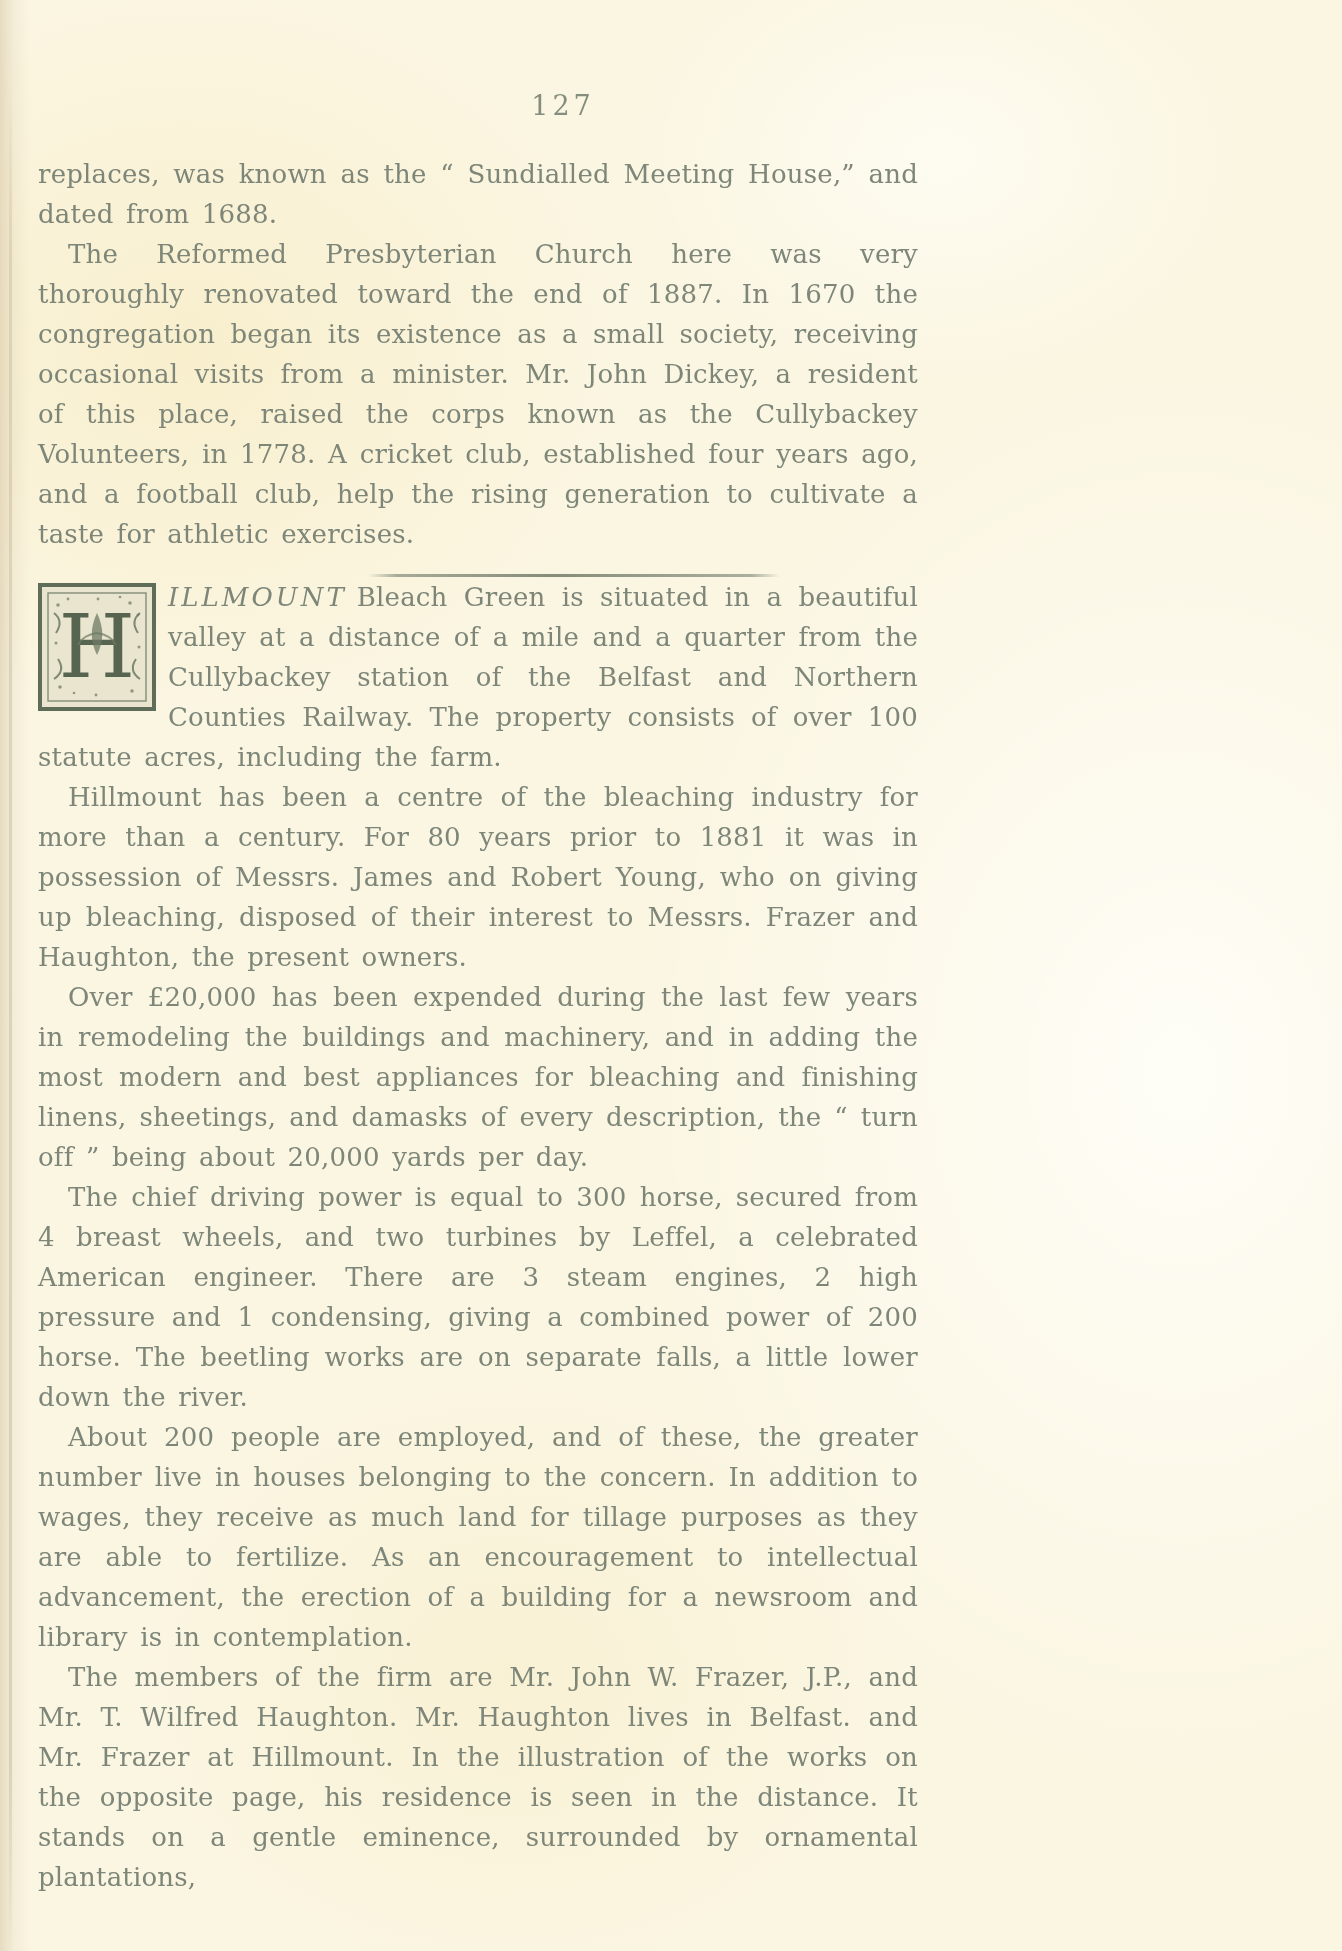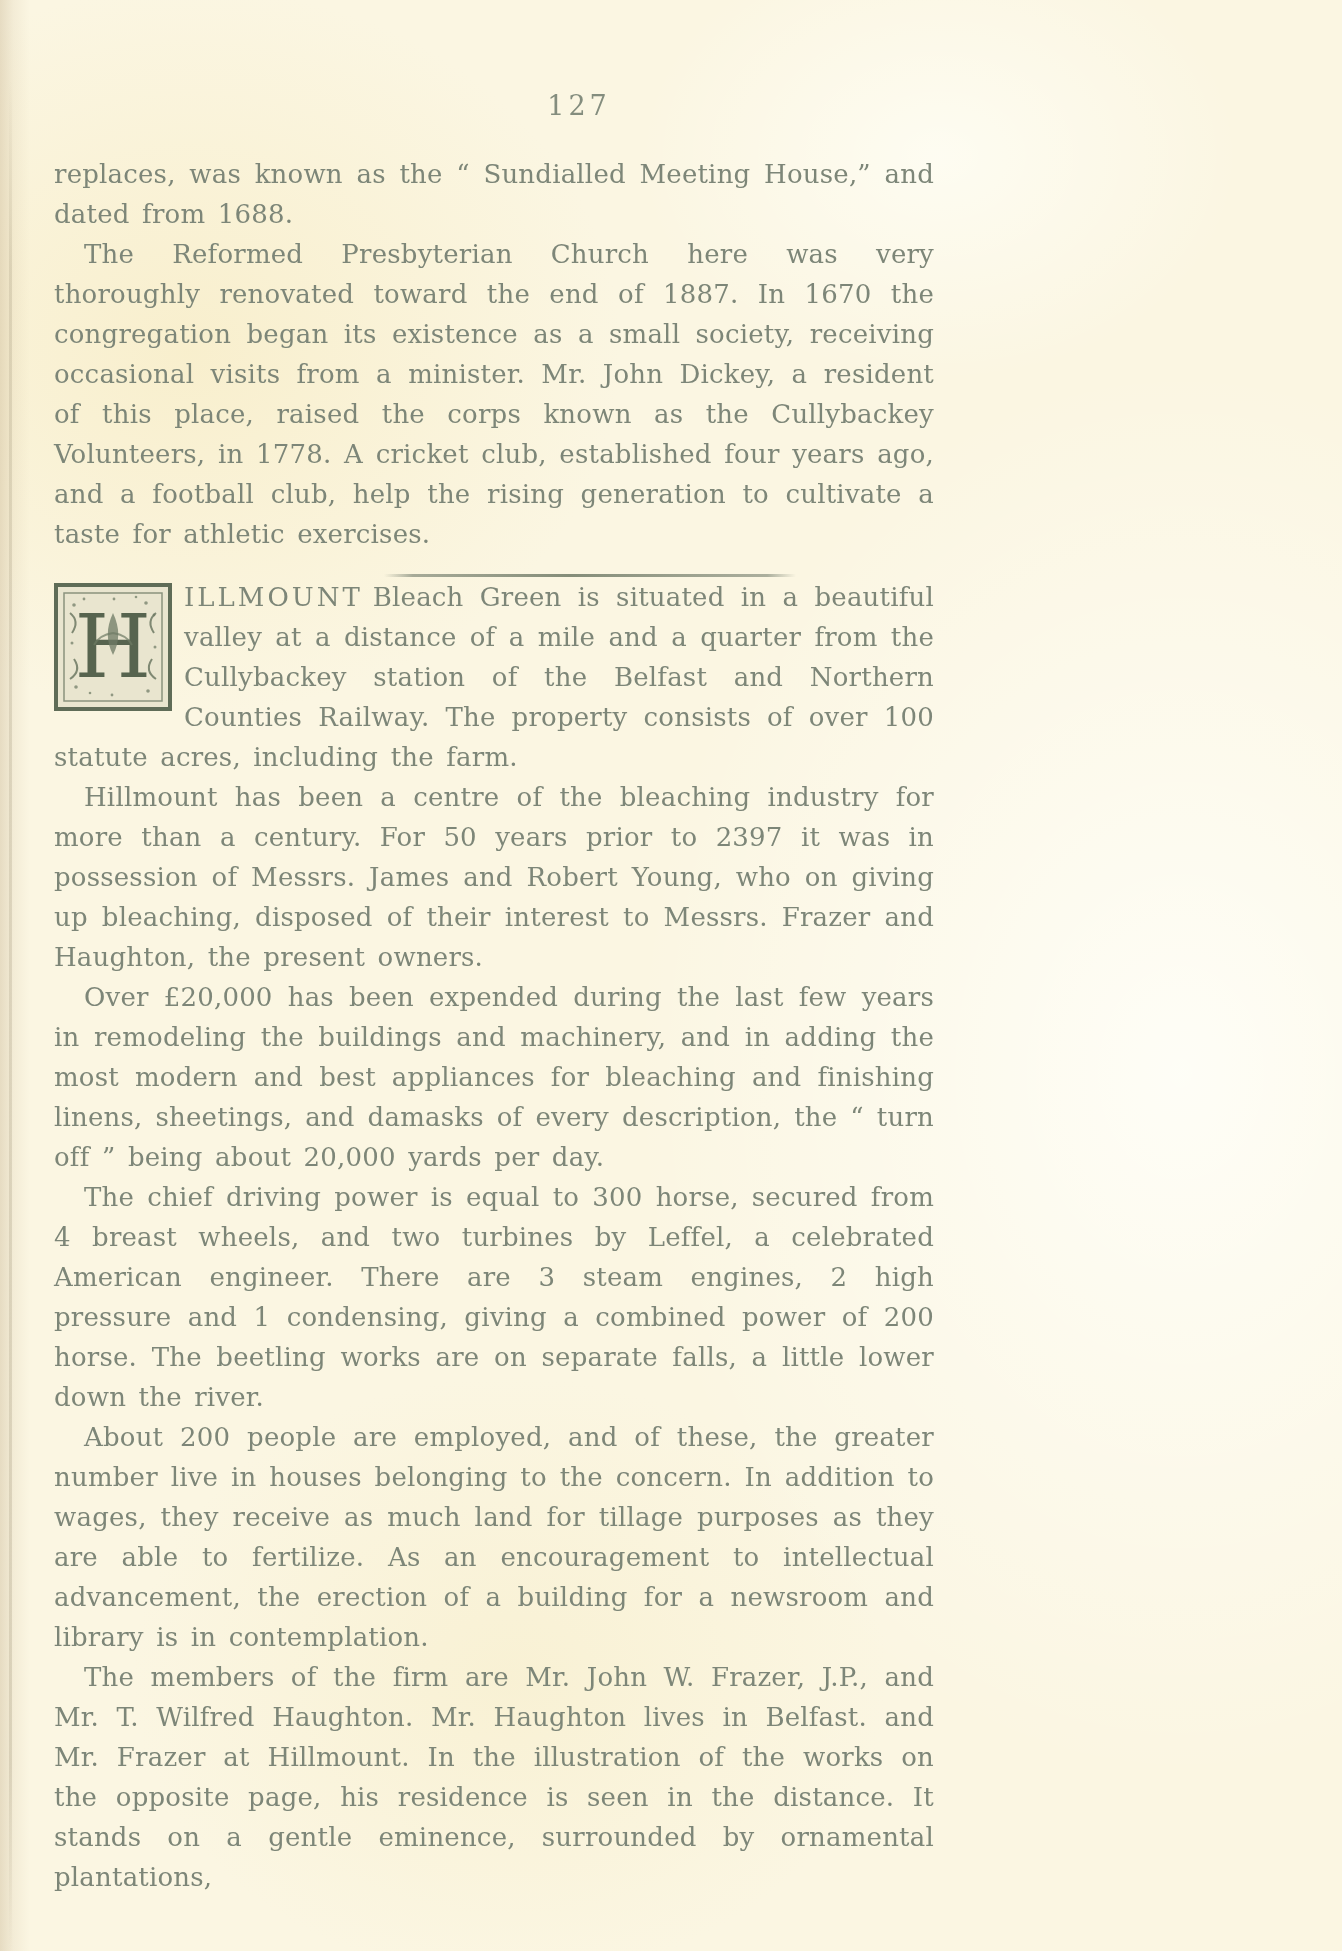--- a/index.html
+++ b/index.html
@@ -23,21 +23,21 @@
     pointer-events: none;
   }
   .edge-line-left {
     position: absolute; left: 9px; top: 80px; bottom: 0; width: 3px;
     background: linear-gradient(to bottom, rgba(0,0,0,0), rgba(150,140,112,0.22) 10%, rgba(150,140,112,0.25) 90%, rgba(150,140,112,0));
     pointer-events: none;
   }
   .content {
     position: relative;
     box-sizing: content-box;
-    padding: 90px 0 0 54px;
+    padding: 90px 0 0 38px;
     width: 880px;
   }
   .page-number {
     position: relative;
     left: 85px;
     text-align: center;
     font-size: 27px;
     letter-spacing: 4px;
     color: #848d7e;
     height: 38px;
@@ -71,20 +71,21 @@
     float: left;
     width: 118px;
     height: 128px;
     margin: 6px 12px 6px 0;
     display: block;
   }
   .dropcap-box svg { display: block; }
   .lead-word {
     letter-spacing: 3px;
     margin-right: 10px;
+    font-style: italic;
   }
   .section-body { }
 </style>
 </head>
 <body>
 
 <div class="page">
   <div class="edge-shadow-left"></div>
   <div class="edge-line-left"></div>
 
@@ -128,21 +129,21 @@
               <path d="M102 96 Q90 88 98 76"></path>
             </g>
             <text x="59" y="94" text-anchor="middle" font-family="DejaVu Serif, Liberation Serif, serif" font-size="88" fill="#57644f">H</text>
             <path d="M59 30 C52 45 52 58 59 72 C66 58 66 45 59 30 Z" fill="#6e7a64" opacity="0.75"></path>
             <path d="M59 50 Q45 52 40 62 M59 50 Q73 52 78 62" stroke="#6e7a64" stroke-width="2" fill="none" opacity="0.7"></path>
           </svg>
         </span>
         <span class="lead-word">ILLMOUNT</span><span>Bleach Green is situated in a beautiful valley at a distance of a mile and a quarter from the Cullybackey station of the Belfast and Northern Counties Railway. The property consists of over 100 statute acres, including the farm.</span>
       </p>
 
-      <p class="para">Hillmount has been a centre of the bleaching industry for more than a century. For 50 years prior to 2397 it was in possession of Messrs. James and Robert Young, who on giving up bleaching, disposed of their interest to Messrs. Frazer and Haughton, the present owners.</p>
+      <p class="para">Hillmount has been a centre of the bleaching industry for more than a century. For 80 years prior to 1881 it was in possession of Messrs. James and Robert Young, who on giving up bleaching, disposed of their interest to Messrs. Frazer and Haughton, the present owners.</p>
       <p class="para">Over £20,000 has been expended during the last few years in remodeling the buildings and machinery, and in adding the most modern and best appliances for bleaching and finishing linens, sheetings, and damasks of every description, the “ turn off ” being about 20,000 yards per day.</p>
       <p class="para">The chief driving power is equal to 300 horse, secured from 4 breast wheels, and two turbines by Leffel, a celebrated American engineer. There are 3 steam engines, 2 high pressure and 1 condensing, giving a combined power of 200 horse. The beetling works are on separate falls, a little lower down the river.</p>
       <p class="para">About 200 people are employed, and of these, the greater number live in houses belonging to the concern. In addition to wages, they receive as much land for tillage purposes as they are able to fertilize. As an encouragement to intellectual advancement, the erection of a building for a newsroom and library is in contemplation.</p>
       <p class="para">The members of the firm are Mr. John W. Frazer, J.P., and Mr. T. Wilfred Haughton. Mr. Haughton lives in Belfast. and Mr. Frazer at Hillmount. In the illustration of the works on the opposite page, his residence is seen in the distance. It stands on a gentle eminence, surrounded by ornamental plantations,</p>
 
     </div>
   </div>
 </div>
 
 </body></html>

